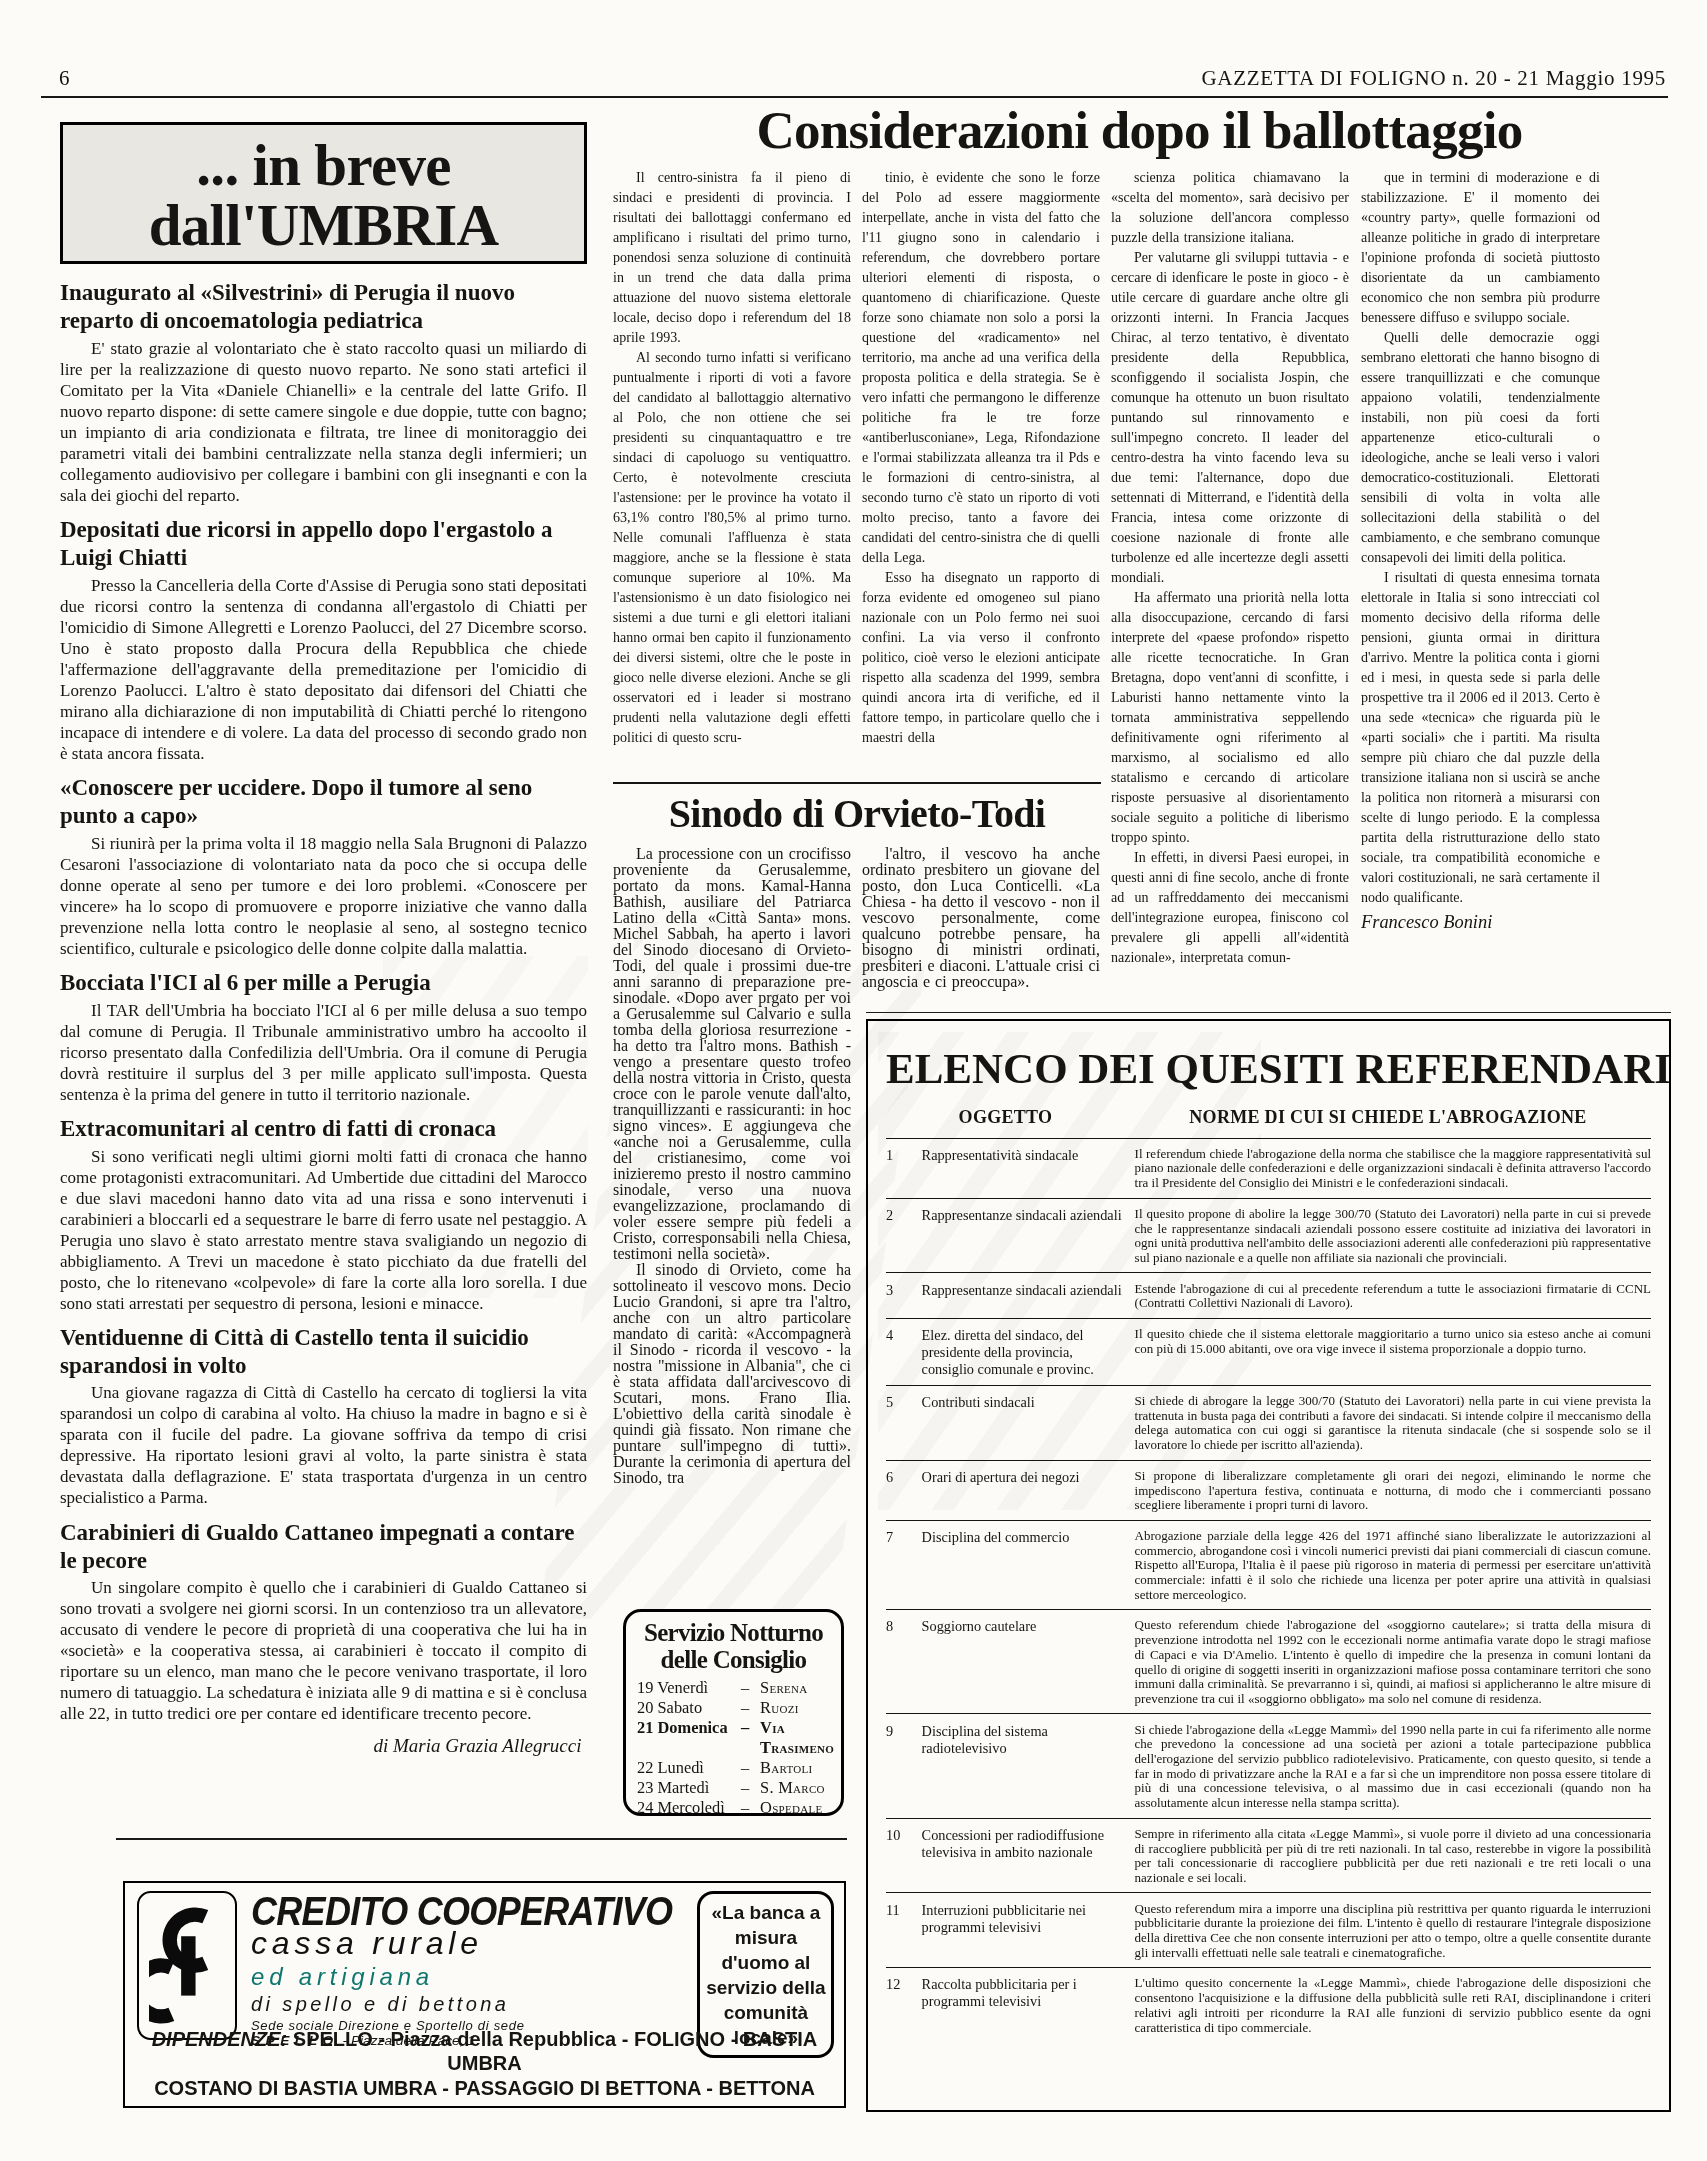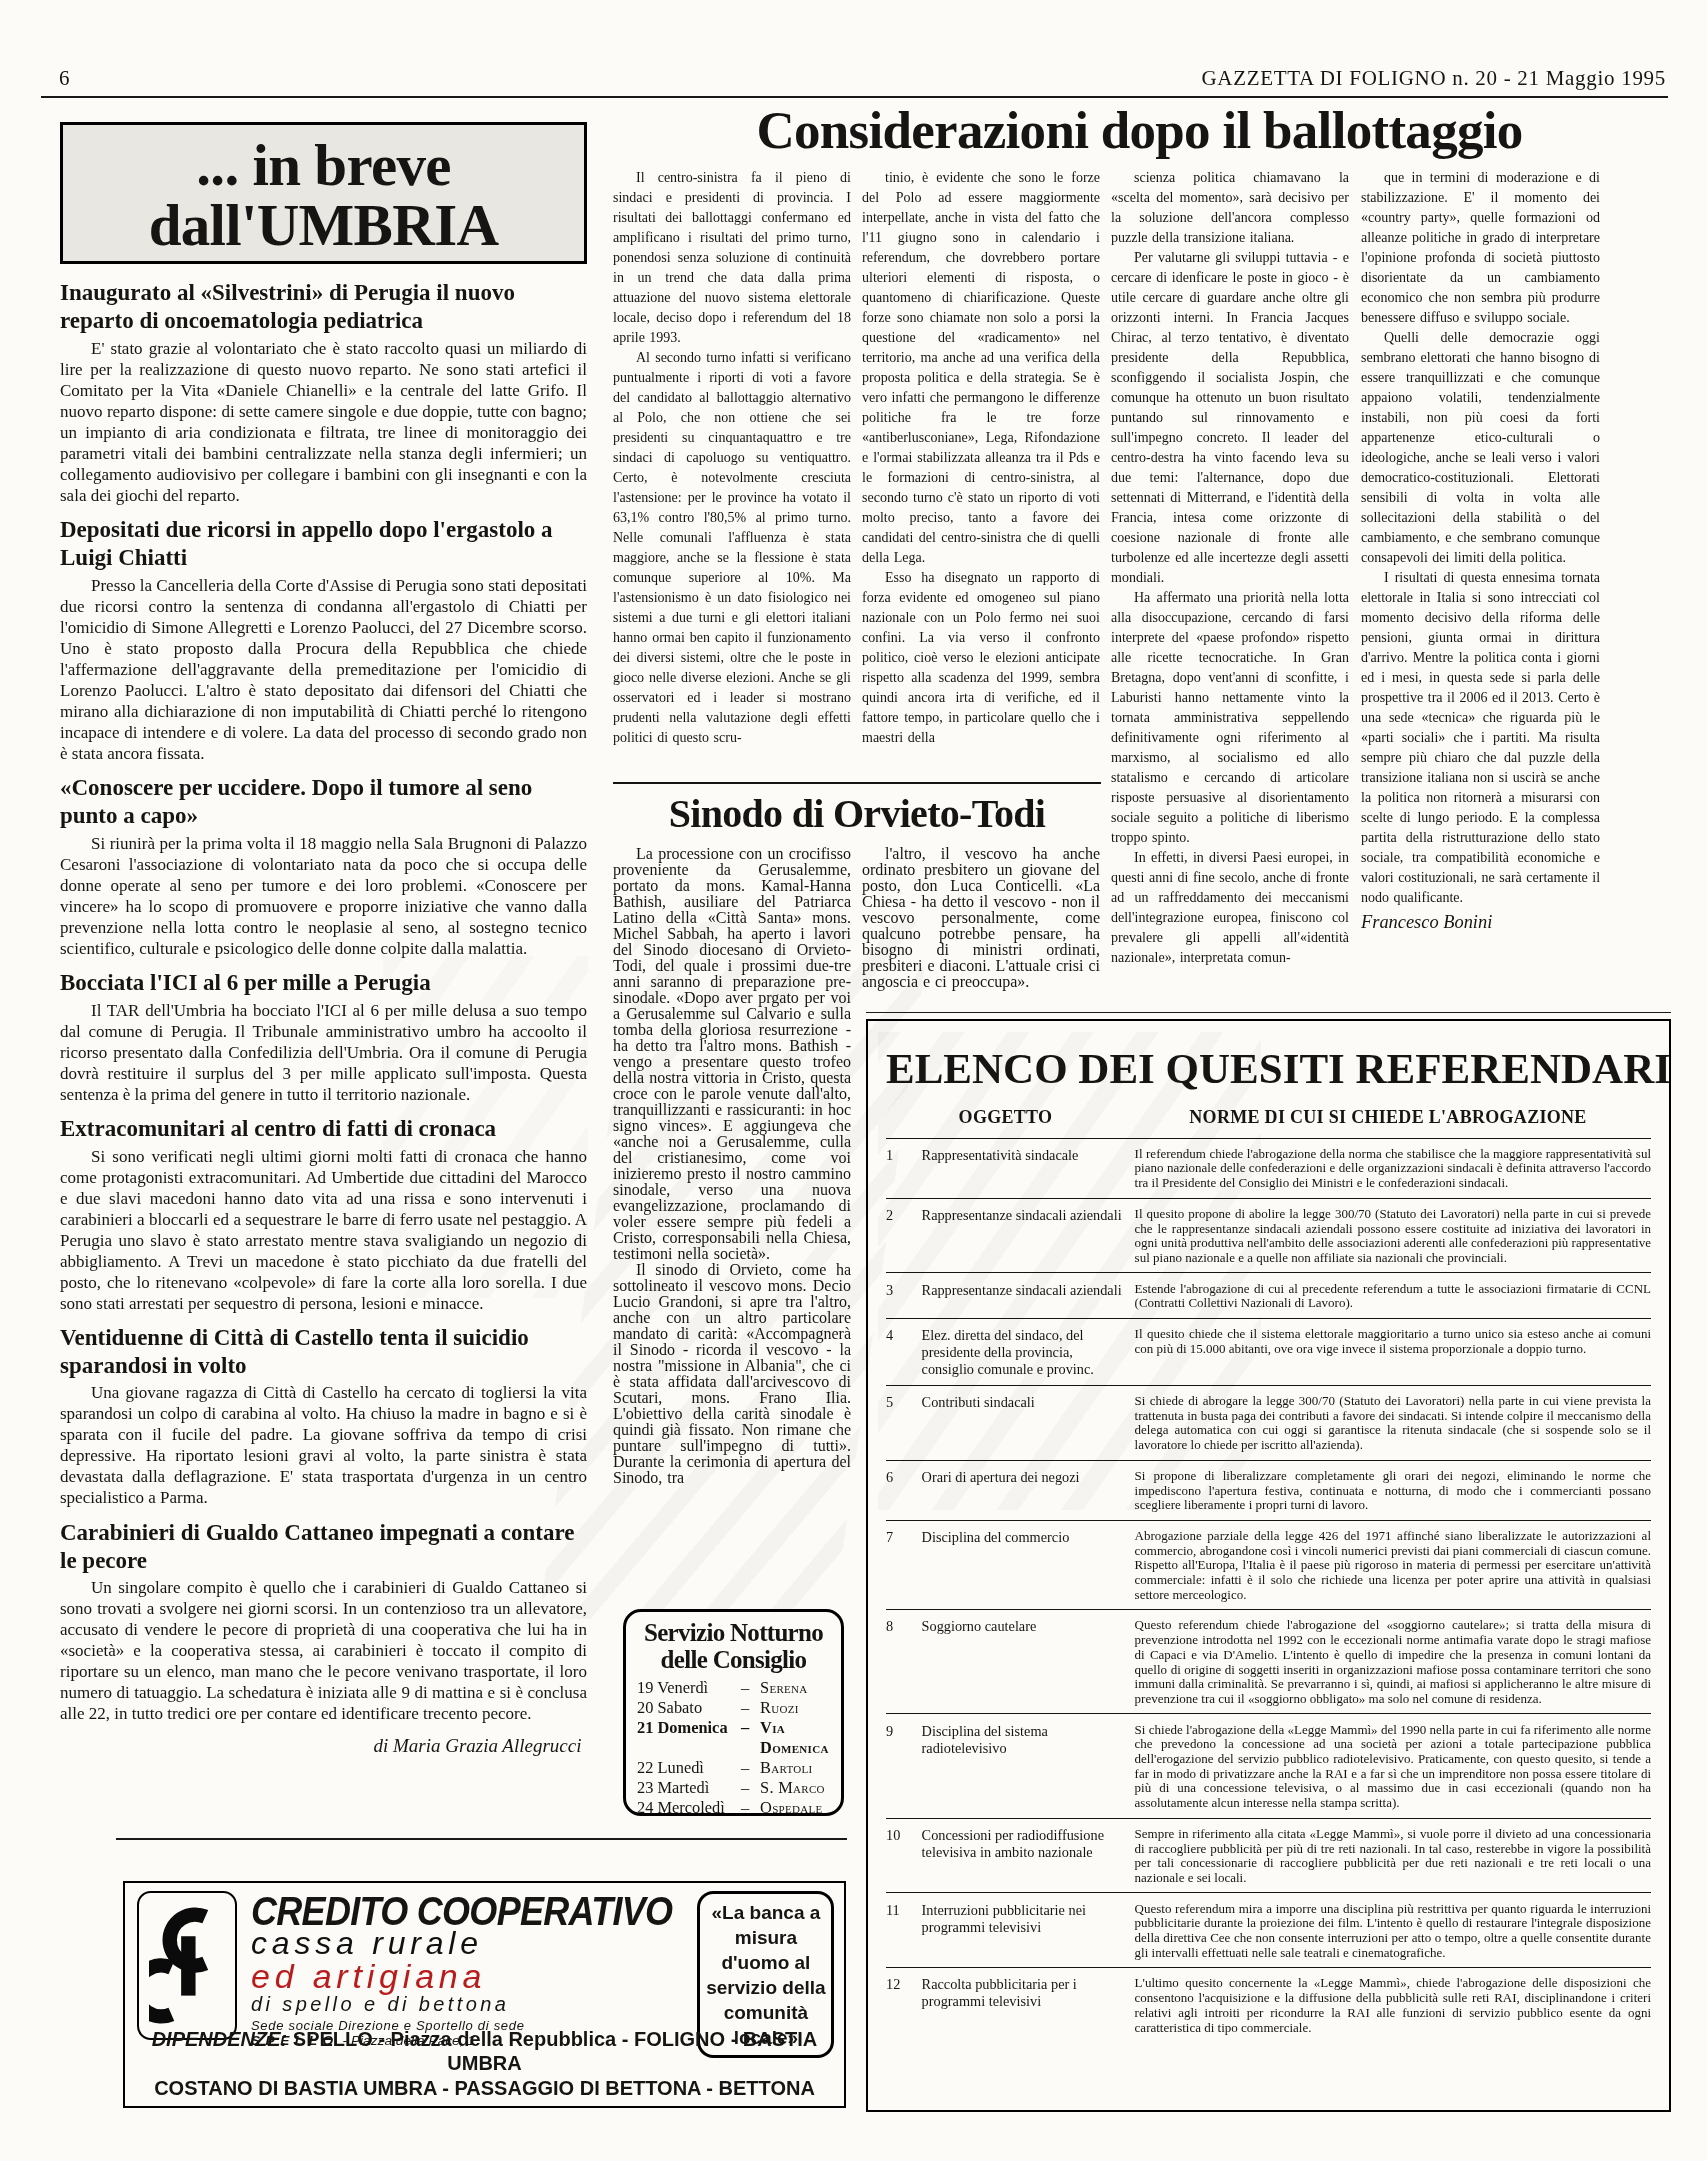--- a/index.html
+++ b/index.html
@@ -79,21 +79,21 @@
   .adbox {
     position:absolute; left:123px; top:1881px; width:723px; height:227px;
     border:2.7px solid #000; background:#fcfbf8; overflow:hidden;
   }
   .ad-top { display:flex; padding:8.2px 9.6px 0 12.3px; }
   .ad-logo { flex:none; width:100px; height:149px; border:2.7px solid #000; border-radius:13.7px;
     display:flex; align-items:center; justify-content:center; margin-right:13.7px; }
   .ad-center { flex:1; font-family:"Liberation Sans", sans-serif;font-style:italic; }
   .ad-line1 { font-weight:bold; font-size:36px; line-height:36px; letter-spacing:-0.7px; transform:scaleY(1.12); transform-origin:left top; white-space:nowrap; }
   .ad-line2 { font-size:32px; line-height:33px; letter-spacing:4.8px; color:#111; }
-  .ad-line3 { font-size:34px; line-height:33px; letter-spacing:4.8px; color:#b91c1c; }
+  .ad-line3 { font-size:24px; line-height:33px; letter-spacing:4.8px; color:#0f766e; }
   .ad-line4 { font-size:20px; line-height:23px; letter-spacing:3.4px; }
   .ad-line5 { font-size:13px; line-height:15px; letter-spacing:0.7px; margin-top:1.4px; }
   .ad-line6 { font-size:13.7px; line-height:16.4px; }
   .ad-line6 b { letter-spacing:5.5px; }
   .ad-quote { flex:none; width:137px; height:167px; border:3.4px solid #000; border-radius:16.4px;
     margin-left:8.2px; display:flex; align-items:center; justify-content:center; text-align:center;
     font-family:"Liberation Sans", sans-serif; font-weight:bold; font-size:19px; line-height:25px; padding:4.1px; }
   .ad-bottom { position:absolute; left:0; right:0; bottom:5.5px; text-align:center;
     font-family:"Liberation Sans", sans-serif; font-weight:bold; font-size:20px; line-height:24.6px; }
   .ad-bottom .lbl { font-style:italic; }
@@ -194,21 +194,21 @@
           <span class="ph-name">Serena</span>
         </div>
       <div class="ph-row">
           <span class="ph-day">20 Sabato</span>
           <span class="ph-sep">–</span>
           <span class="ph-name">Ruozi</span>
         </div>
       <div class="ph-row ph-bold">
           <span class="ph-day">21 Domenica</span>
           <span class="ph-sep">–</span>
-          <span class="ph-name">Via Domenica</span>
+          <span class="ph-name">Via Trasimeno</span>
         </div>
       <div class="ph-row">
           <span class="ph-day">22 Lunedì</span>
           <span class="ph-sep">–</span>
           <span class="ph-name">Bartoli</span>
         </div>
       <div class="ph-row">
           <span class="ph-day">23 Martedì</span>
           <span class="ph-sep">–</span>
           <span class="ph-name">S. Marco</span>

